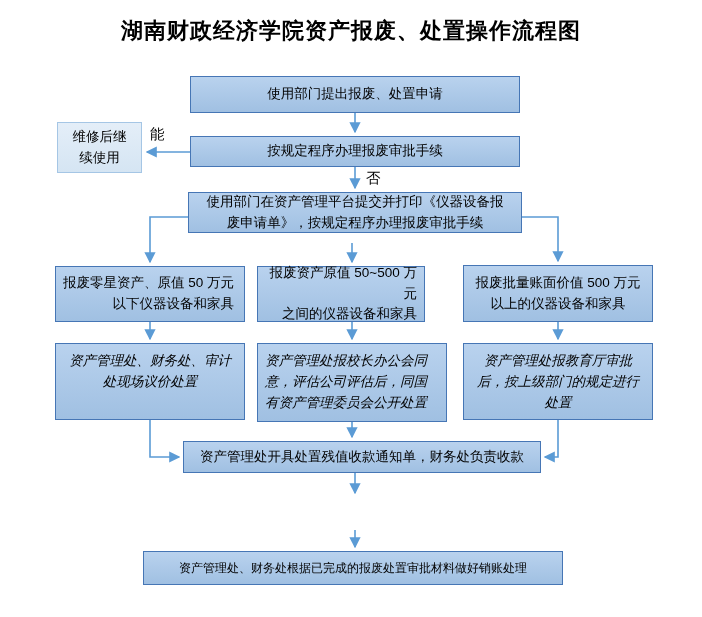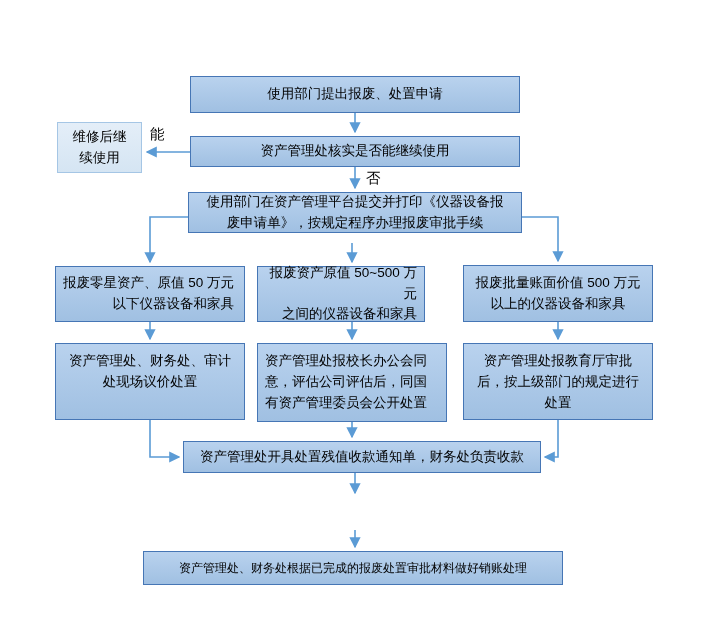--- a/index.html
+++ b/index.html
@@ -19,21 +19,21 @@
     background:linear-gradient(#b9d2ee,#a0c0e2);
     display:flex;align-items:center;justify-content:center;
     font-size:13.5px;line-height:1.55;text-align:center;
     white-space:pre-line;padding:2px 7px;
   }
   .node.light{
     border:1.4px solid #a5c6e5;
     background:linear-gradient(#e4eef8,#d5e5f3);
   }
   .ta-left{text-align:right;justify-content:flex-start;}
-  .va-top{align-items:flex-start;padding-top:7px;}
+  .va-top{align-items:flex-start;padding-top:7px;font-style:italic;}
   .lbl{
     position:absolute;font-size:14.5px;line-height:1;
   }
   #n-apply   {left:190px;top:76px; width:330px;height:37px;}
   #n-verify  {left:190px;top:136px;width:330px;height:31px;}
   #n-repair  {left:57px; top:122px;width:85px; height:51px;}
   #n-submit  {left:188px;top:192px;width:334px;height:41px;}
   #n-bsmall  {left:55px; top:266px;width:190px;height:56px;}
   #n-bmid    {left:257px;top:266px;width:168px;height:56px;}
   #n-blarge  {left:463px;top:265px;width:190px;height:57px;}
@@ -46,20 +46,21 @@
   #lbl-yes{left:150px;top:127px;}
   #lbl-no {left:366px;top:171px;}
   #connectors{position:absolute;left:0;top:0;width:702px;height:617px;pointer-events:none;}
   #connectors polyline, #connectors line{stroke:#5b9bd5;stroke-width:1.6;fill:none;}
 </style>
 </head>
 <body>
 
 <div id="canvas">
 
+  <div id="title">湖南财政经济学院资产报废、处置操作流程图</div>
 
   <svg id="connectors" width="702" height="617" viewBox="0 0 702 617" xmlns="http://www.w3.org/2000/svg">
     <defs>
       <marker id="ah" viewBox="0 0 8 8" refX="7" refY="4" markerWidth="7" markerHeight="7" orient="auto">
         <path d="M0,0 L8,4 L0,8 z" fill="#5b9bd5"></path>
       </marker>
     </defs>
     <line x1="355" y1="113" x2="355" y2="132" marker-end="url(#ah)"></line>
     <line x1="190" y1="152" x2="147" y2="152" marker-end="url(#ah)"></line>
     <line x1="355" y1="167" x2="355" y2="188" marker-end="url(#ah)"></line>
@@ -70,21 +71,21 @@
     <line x1="352" y1="322" x2="352" y2="339" marker-end="url(#ah)"></line>
     <line x1="558" y1="322" x2="558" y2="339" marker-end="url(#ah)"></line>
     <polyline points="150,420 150,457 179,457" marker-end="url(#ah)"></polyline>
     <line x1="352" y1="422" x2="352" y2="437" marker-end="url(#ah)"></line>
     <polyline points="558,420 558,457 545,457" marker-end="url(#ah)"></polyline>
     <line x1="355" y1="473" x2="355" y2="493" marker-end="url(#ah)"></line>
     <line x1="355" y1="530" x2="355" y2="547" marker-end="url(#ah)"></line>
   </svg>
 
   <div id="n-apply" class="node">使用部门提出报废、处置申请</div>
-  <div id="n-verify" class="node">资产管理处核实是否能继续使用</div>
+  <div id="n-verify" class="node">按规定程序办理报废审批手续</div>
   <div id="n-repair" class="node light">维修后继
 续使用</div>
   <span id="lbl-yes" class="lbl">能</span>
   <span id="lbl-no" class="lbl">否</span>
   <div id="n-submit" class="node">使用部门在资产管理平台提交并打印《仪器设备报
 废申请单》，按规定程序办理报废审批手续</div>
 
   <div id="n-bsmall" class="node ta-left">报废零星资产、原值 50 万元
 以下仪器设备和家具</div>
   <div id="n-bmid" class="node ta-left">报废资产原值 50~500 万元

